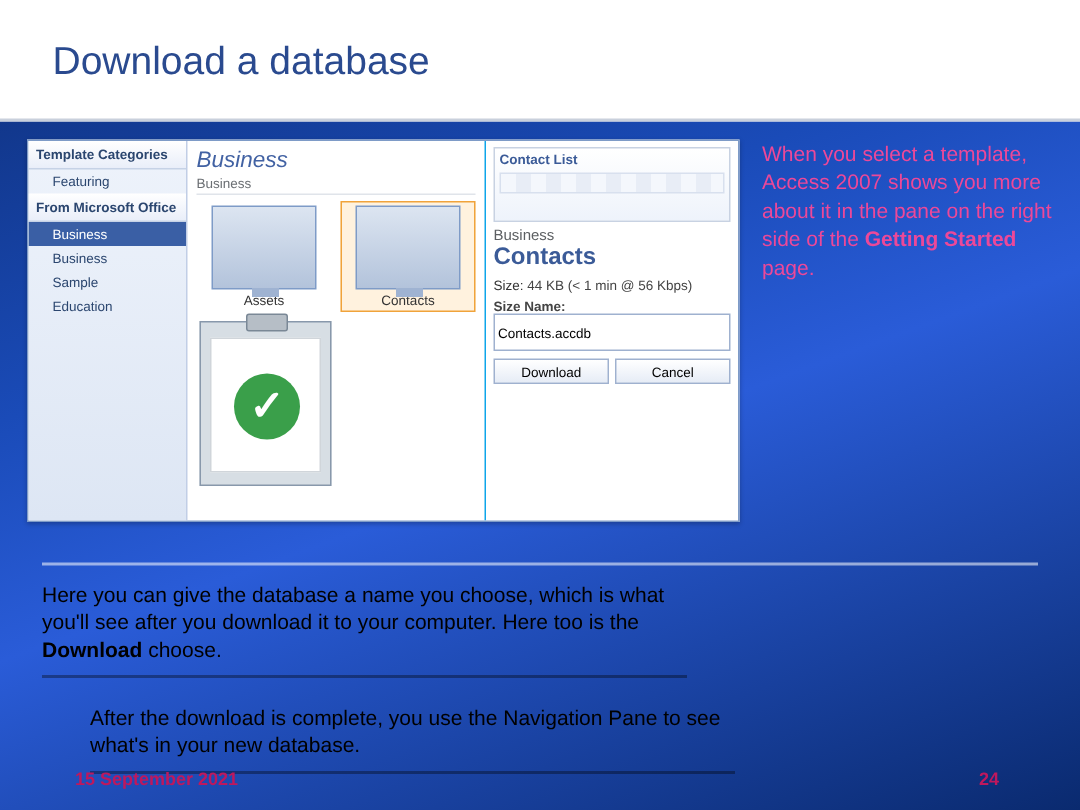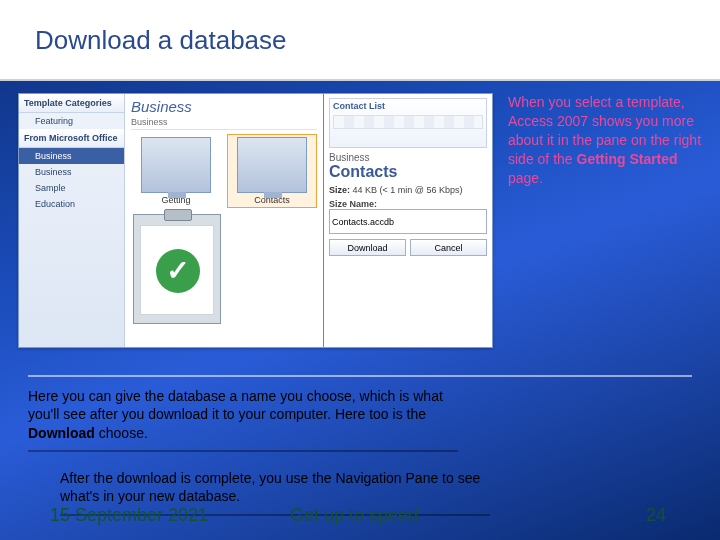--- a/index.html
+++ b/index.html
@@ -145,21 +145,21 @@
   .detail .preview .pv-title {
     color: #3b5b98; font-weight: bold; font-size: 9px;
   }
   .detail .preview .pv-tbl {
     height: 14px; border: 1px solid #d8e0ee; margin-top: 4px;
     background: repeating-linear-gradient(90deg,#f4f7fc,#f4f7fc 10px,#e8edf6 10px,#e8edf6 20px);
   }
   .detail .dname { color: #5c5f62; font-size: 10px; }
   .detail .dtitle { color: #3b5b98; font-size: 16px; font-weight: bold; margin-bottom: 4px; }
   .detail .row { margin: 2px 0; }
-  .detail .k { font-weight: bold; color: #333; }
+  .detail .k { font-weight: normal; color: #333; }
   .stars { color: #e7a31b; letter-spacing: -1px; font-size: 10px; }
   .stars .off { color: #cfd3d8; }
   .detail .fname-lbl { font-weight: bold; margin-top: 4px; }
   .detail input.fname {
     width: 100%; font-size: 9px; height: 25px;
     border: 1px solid #9fb1cf; padding: 0 2px;
     background: #fff;
   }
   .btns { display: flex; gap: 4px; margin-top: 5px; }
   .btns button {
@@ -195,22 +195,23 @@
     padding-bottom: 8px;
   }
   .para.p1 { top: 306px; }
   .para.p2 { top: 388px; margin-left: 32px; }
   .footer {
     position: absolute;
     bottom: 14px;
     left: 0;
     width: 100%;
     display: flex;
-    font-size: 18px;
-    color: #14532d;
+    font-size: 12px;
+    color: #be185d;
+    font-weight: bold;
   }
   .footer .fdate { margin-left: 50px; }
   .footer .fcenter { position: absolute; left: 290px; }
   .footer .fpage { position: absolute; right: 54px; }
 </style>
 </head>
 <body>
 
 <div class="title-bar">
   <h1>Download a database</h1>
@@ -229,21 +230,21 @@
       <div class="item">Sample</div>
       <div class="item">Education</div>
     </div>
 
     <div class="gallery">
       <div class="ghdr">Business</div>
       <div class="gsub">Business</div>
       <div class="tpl-row">
         <div class="tpl">
           <div class="mon"></div>
-          <div class="lbl">Getting</div>
+          <div class="lbl">Assets</div>
         </div>
         <div class="tpl sel">
           <div class="mon"></div>
           <div class="lbl">Contacts</div>
         </div>
       </div>
       <div class="clipboard">
         <div class="clip"></div>
         <div class="sheet"></div>
         <div class="check">✓</div>
@@ -280,15 +281,14 @@
   <div class="para p1">
     <span>Here you can give the database a name you choose, which is what you'll see after you download it to your computer. Here too is the </span><b>Download</b><span> choose.</span>
   </div>
 
   <div class="para p2">After the download is complete, you use the Navigation Pane to see what's in your new database.</div>
 
 </div>
 
 <div class="footer">
   <div class="fdate">15 September 2021</div>
-  <div class="fcenter">Get up to speed</div>
   <div class="fpage">24</div>
 </div>
 
 </body></html>

